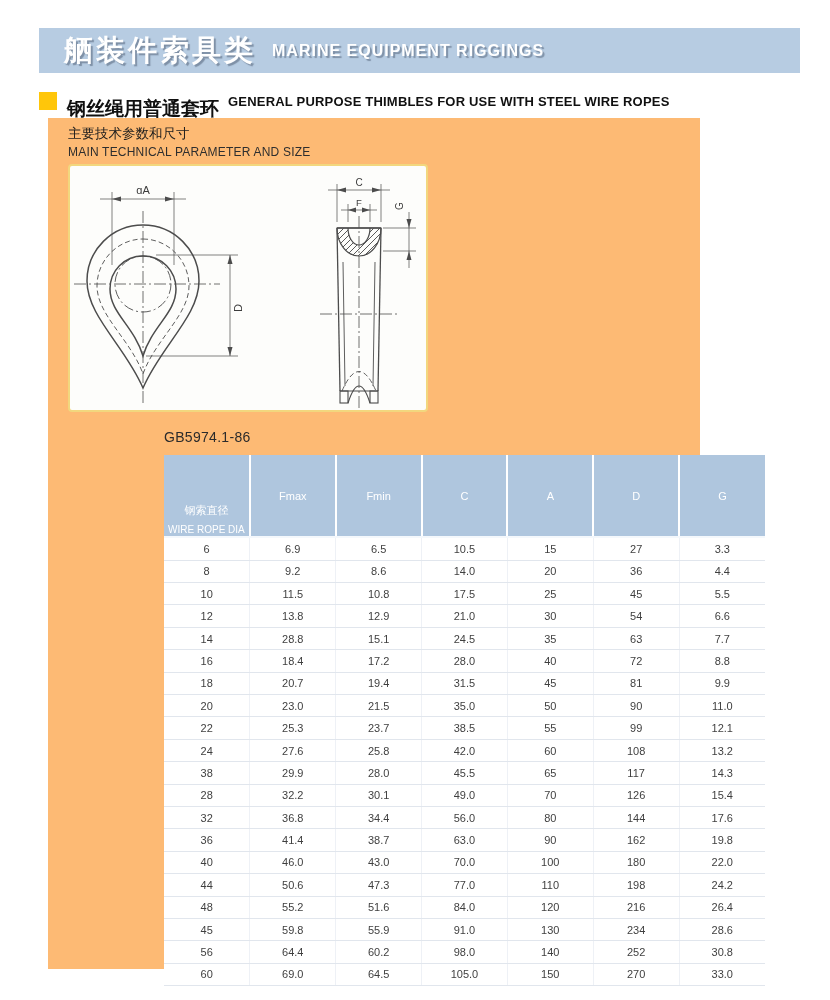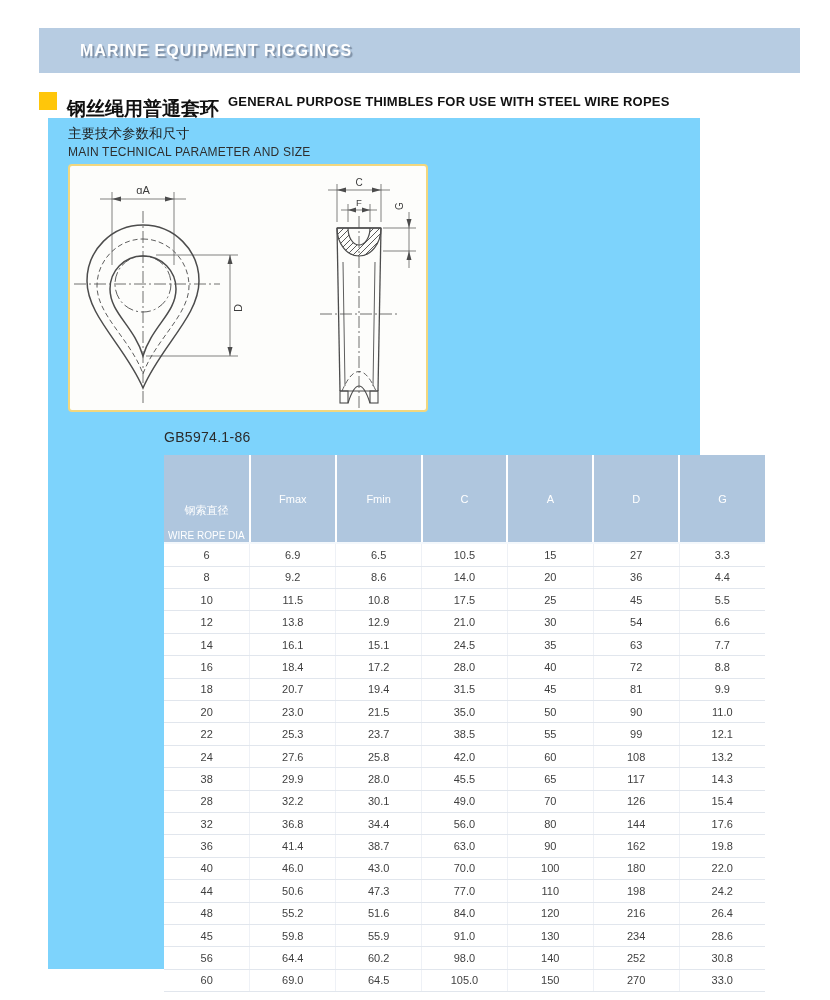--- a/index.html
+++ b/index.html
@@ -14,53 +14,54 @@
   .title-en{font-size:16px;font-weight:bold;color:#ffffff;margin-left:16px;letter-spacing:1px;
             text-shadow:2px 2px 1px #7e90a6;white-space:nowrap;}
 
   
   .subtitle-row{position:absolute;left:39px;top:90px;height:22px;display:flex;align-items:center;}
   .bullet{width:18px;height:18px;background:#ffc60a;flex:0 0 auto;}
   .subtitle-zh{margin-left:10px;font-size:19px;font-weight:bold;color:#101010;white-space:nowrap;margin-top:16px;}
   .subtitle-en{margin-left:9px;font-size:13px;font-weight:bold;color:#101010;white-space:nowrap;letter-spacing:0.2px;}
 
   
-  .content-panel{position:absolute;left:48px;top:118px;width:652px;height:851px;background:#7dd3fc;}
+  .content-panel{position:absolute;left:48px;top:118px;width:652px;height:851px;background:#fdba74;}
 
   .section-label{position:absolute;left:20px;top:8px;line-height:1.25;}
   .section-zh{font-size:13.5px;color:#1d1d1d;}
   .section-en{font-size:12px;color:#2e2e2e;margin-top:2px;letter-spacing:0.2px;}
 
   .diagram-box{position:absolute;left:20px;top:46px;width:356px;height:244px;background:#fdfdfb;
                border:2px solid #f2d77e;border-radius:4px;box-sizing:content-box;}
   .diagram-box svg{display:block;width:356px;height:244px;}
 
   .standard-label{position:absolute;left:116px;top:311px;font-size:14px;color:#2b2b2b;letter-spacing:0.3px;}
 
   
   .param-table{position:absolute;left:116px;top:337px;width:601px;border-collapse:collapse;table-layout:fixed;}
   .param-table th{background:#afc6de;color:#ffffff;font-weight:normal;height:48px;font-size:11px;
                   border-right:2px solid #ffffff;border-bottom:2px solid #f4f8fc;text-align:center;
                   padding:0;line-height:1.3;}
   .param-table th:last-child{border-right:none;}
   .th-zh{font-size:11px;margin-top:48px;}
-  .th-en{font-size:10px;margin-top:12px;}
+  .th-en{font-size:10px;margin-top:6px;}
   .param-table td{background:#ffffff;height:21.4px;text-align:center;font-size:11px;color:#3f3f3f;
                   border-right:1px solid #eef1f6;border-bottom:1px solid #e1e6ed;padding:0;}
   .param-table td:last-child{border-right:none;}
 
   
   .ln{stroke:#4c4c4c;fill:none;}
 </style>
 </head>
 <body>
 
 <div class="page">
 
   <div class="header-band">
+    <span class="title-zh">舾装件索具类</span>
     <span class="title-en">MARINE EQUIPMENT RIGGINGS</span>
   </div>
 
   <div class="subtitle-row">
     <span class="bullet"></span>
     <span class="subtitle-zh">钢丝绳用普通套环</span>
     <span class="subtitle-en">GENERAL PURPOSE THIMBLES FOR USE WITH STEEL WIRE ROPES</span>
   </div>
 
   <div class="content-panel">
@@ -199,21 +200,21 @@
             <td>12</td>
             <td>13.8</td>
             <td>12.9</td>
             <td>21.0</td>
             <td>30</td>
             <td>54</td>
             <td>6.6</td>
           </tr>
           <tr>
             <td>14</td>
-            <td>16.1</td>
+            <td>28.8</td>
             <td>15.1</td>
             <td>24.5</td>
             <td>35</td>
             <td>63</td>
             <td>7.7</td>
           </tr>
           <tr>
             <td>16</td>
             <td>18.4</td>
             <td>17.2</td>

